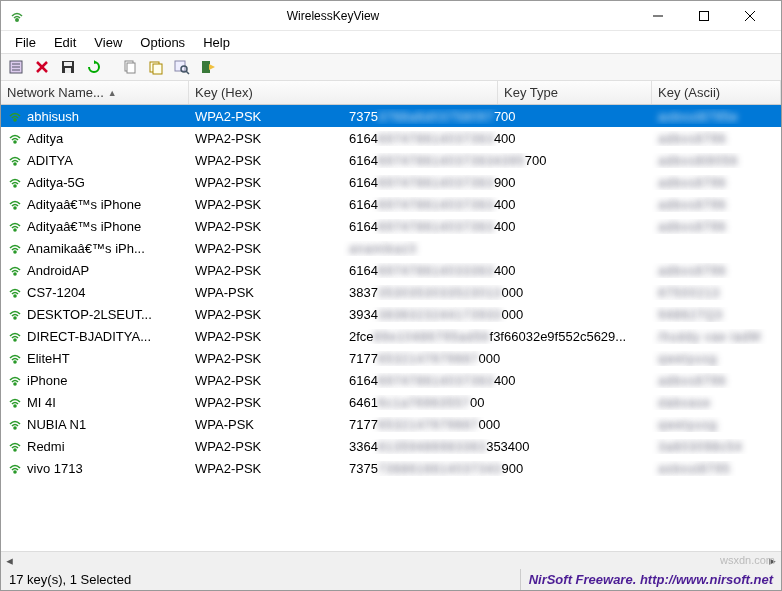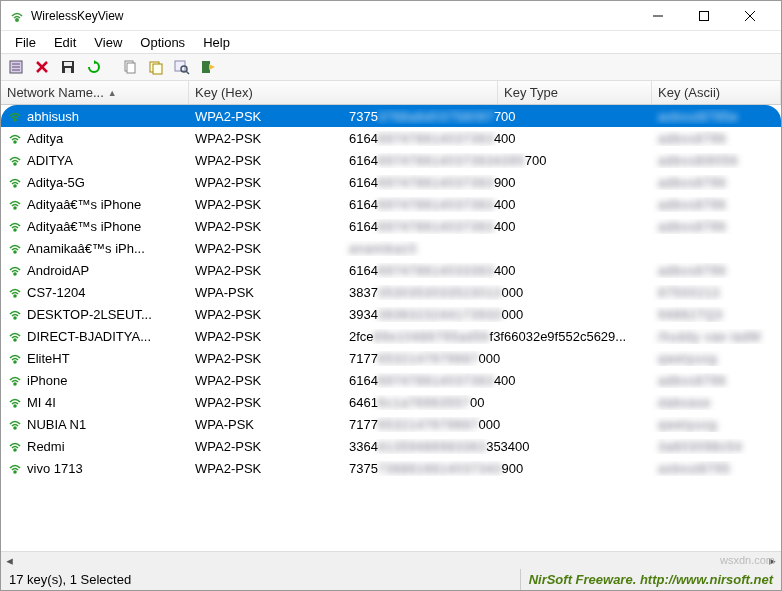--- a/index.html
+++ b/index.html
@@ -1,40 +1,40 @@
 <!DOCTYPE html>
 <html><head>
 <meta charset="utf-8">
 <style>
   * { box-sizing: border-box; font-family: "Segoe UI", Tahoma, sans-serif; font-size: 13px; }
   body { margin: 0; background: #fff; width: 782px; height: 591px; border: 1px solid #999; display: flex; flex-direction: column; position: relative; overflow: hidden; }
 
   
-  .titlebar { height: 30px; display: flex; align-items: center; padding: 0 8px; background: #fff; border-bottom: 1px solid #e8e8e8; }
+  .titlebar { height: 30px; display: flex; align-items: center; padding: 0 8px; background: #fff; border-bottom: 1px solid #e8e8e8; text-align: center; }
   .app-icon { width: 16px; height: 16px; margin-right: 6px; display: inline-flex; align-items: center; justify-content: center; }
   .title-text { flex: 1; font-size: 12px; }
   .win-btn { width: 46px; height: 30px; display: flex; align-items: center; justify-content: center; margin: -5px 0; }
   .win-btn svg { width: 10px; height: 10px; }
 
   
   .menubar { height: 22px; display: flex; align-items: center; padding: 0 6px; gap: 2px; }
   .menu-item { padding: 2px 8px; }
 
   
   .toolbar { height: 28px; border-top: 1px solid #e0e0e0; border-bottom: 1px solid #e0e0e0; display: flex; align-items: center; padding: 0 4px; gap: 4px; background: #f7f7f7; }
   .tool-btn { width: 22px; height: 22px; display: flex; align-items: center; justify-content: center; border: 1px solid transparent; }
 
   
   .header-row { height: 24px; display: flex; background: #0f172a; border-bottom: 1px solid #ccc; }
   .header-cell { display: flex; align-items: center; padding: 0 6px; border-right: 1px solid #e0e0e0; color: #333; position: relative; background: linear-gradient(#fdfdfd,#f0f0f0); }
   .header-cell .sort { margin-left: 4px; font-size: 9px; color: #666; }
   .header-cell.last { flex: 1; }
 
   
-  .list { flex: 1; overflow: hidden; background: #fff; border-radius: 16px; }
+  .list { flex: 1; overflow: hidden; background: #fff; }
   .row { height: 22px; display: flex; align-items: center; }
   .row.selected { background: #0078d7; color: #fff; }
   .cell { padding: 0 6px; overflow: hidden; white-space: nowrap; text-overflow: ellipsis; display: flex; align-items: center; }
   .col-name { width: 188px; }
   .col-type { width: 154px; }
   .col-hex  { width: 309px; }
   .col-ascii{ flex: 1; }
 
   
   .wifi-ico { width: 16px; height: 16px; margin-right: 4px; flex-shrink: 0; display: inline-flex; align-items: center; justify-content: center; }
@@ -45,21 +45,21 @@
   .hex-visible { display: inline; }
 
   
   .hscroll { height: 17px; background: #f0f0f0; border-top: 1px solid #ddd; position: relative; display: flex; align-items: center; }
   .hscroll .arrow { width: 17px; height: 17px; display: flex; align-items: center; justify-content: center; color: #555; background: #f0f0f0; }
   .hscroll .track { flex: 1; height: 17px; background: #f0f0f0; }
 
   
   .statusbar { height: 22px; border-top: 1px solid #ccc; display: flex; align-items: center; background: #f0f0f0; }
   .status-left { padding: 0 8px; flex: 1; }
-  .status-right { padding: 0 8px; color: #4d7c0f; font-style: italic; font-weight: 600; border-left: 1px solid #ccc; height: 100%; display: flex; align-items: center; }
+  .status-right { padding: 0 8px; color: #4c1d95; font-style: italic; font-weight: 600; border-left: 1px solid #ccc; height: 100%; display: flex; align-items: center; }
 </style>
 </head>
 <body>
 
 <div class="titlebar">
   <span class="app-icon">
     <svg viewBox="0 0 16 16">
         <circle cx="8" cy="12" r="2" fill="#3b9b3b"></circle>
         <path d="M3 8 Q8 3 13 8" stroke="#3b9b3b" stroke-width="1.5" fill="none"></path>
         <path d="M5 10 Q8 7 11 10" stroke="#3b9b3b" stroke-width="1.5" fill="none"></path>

